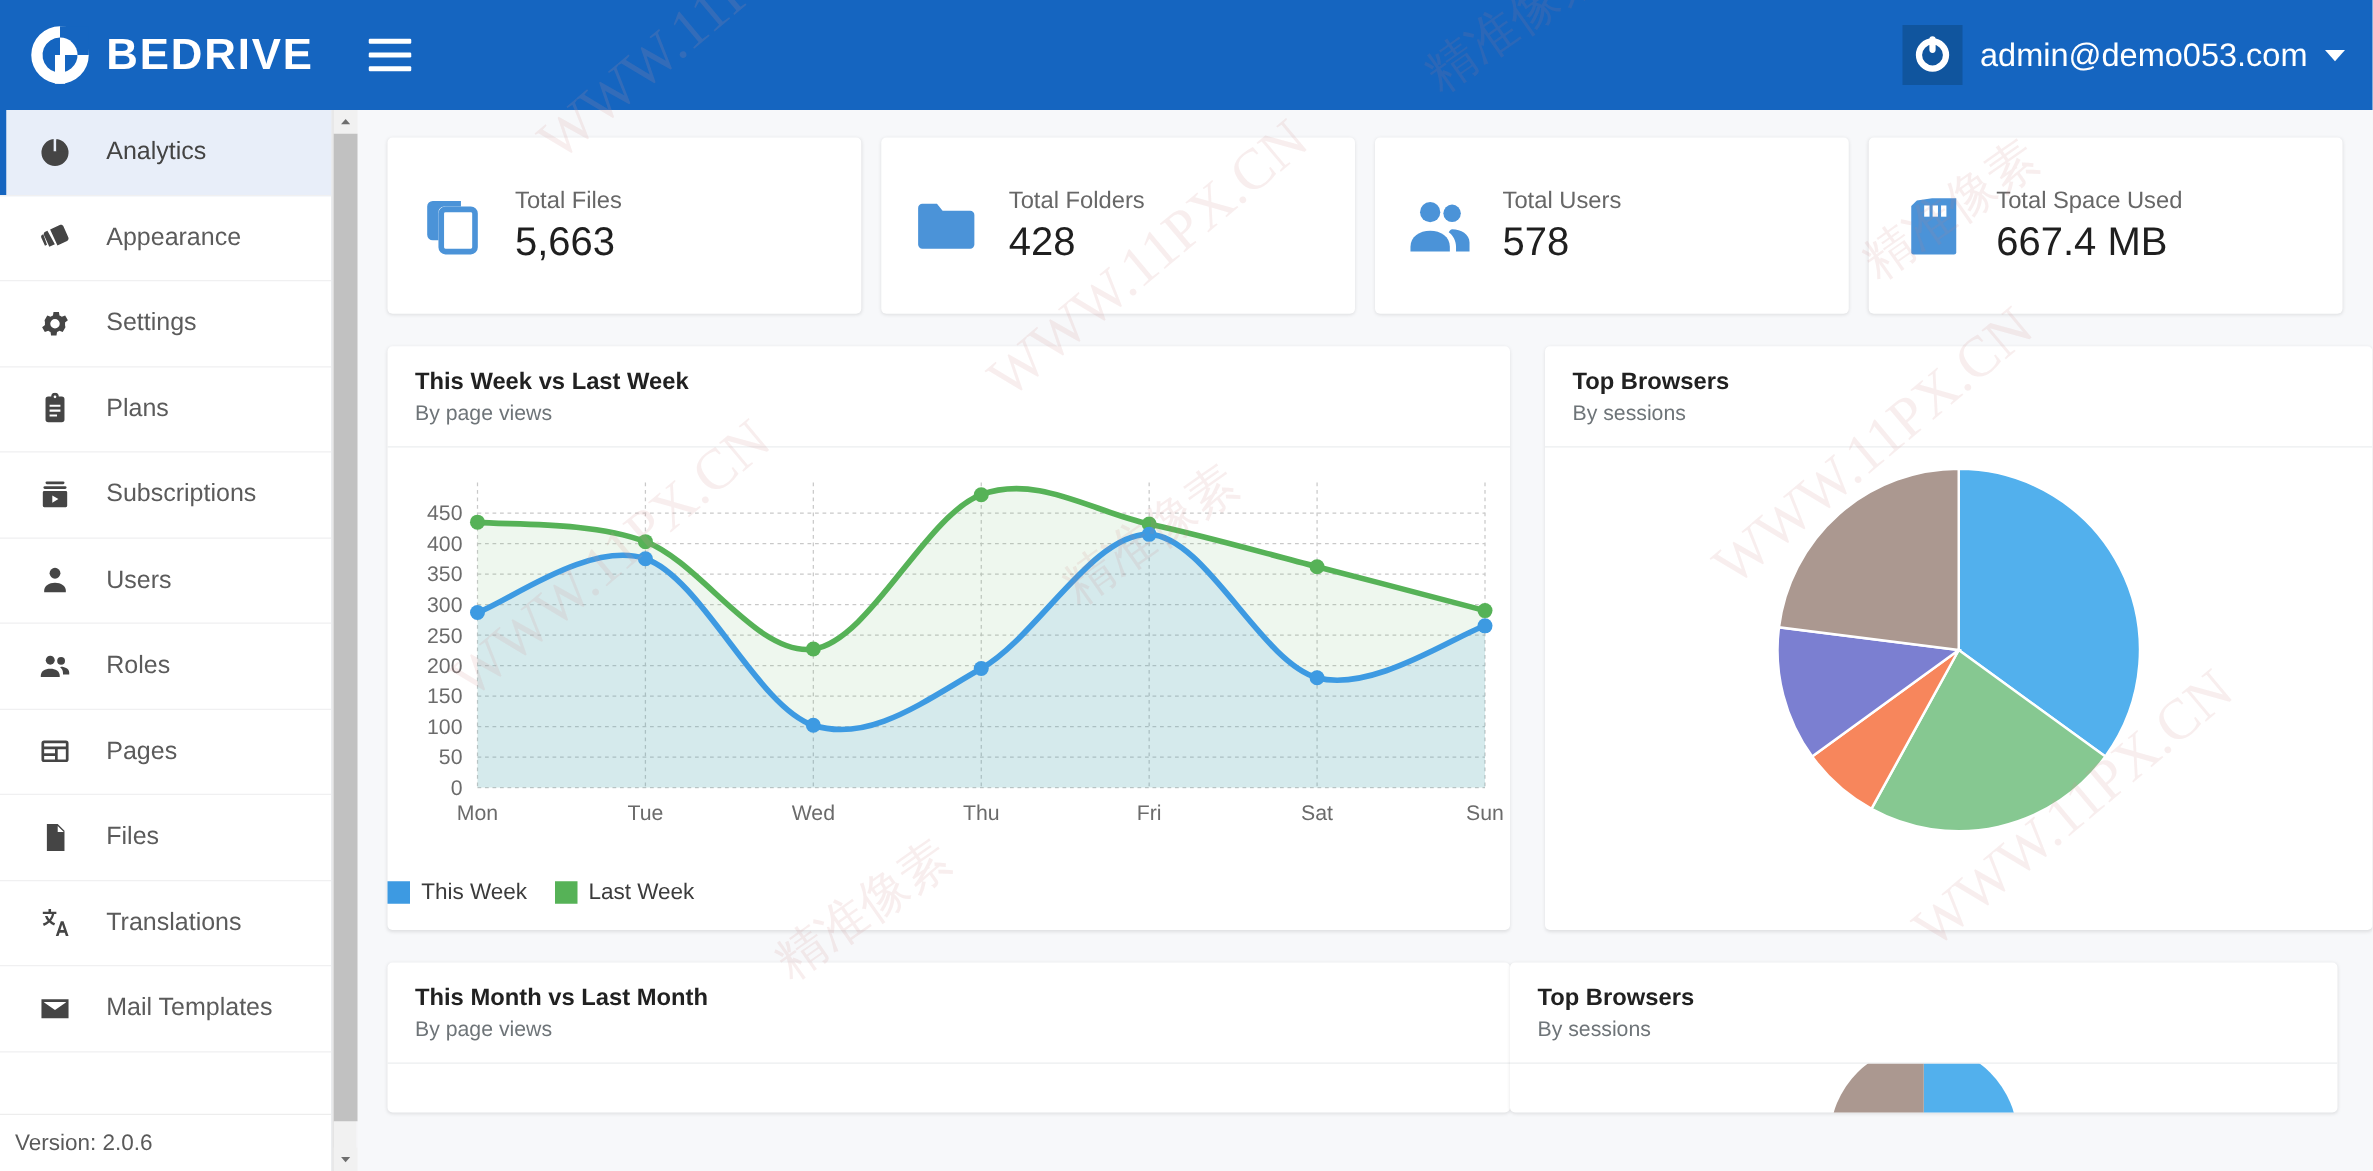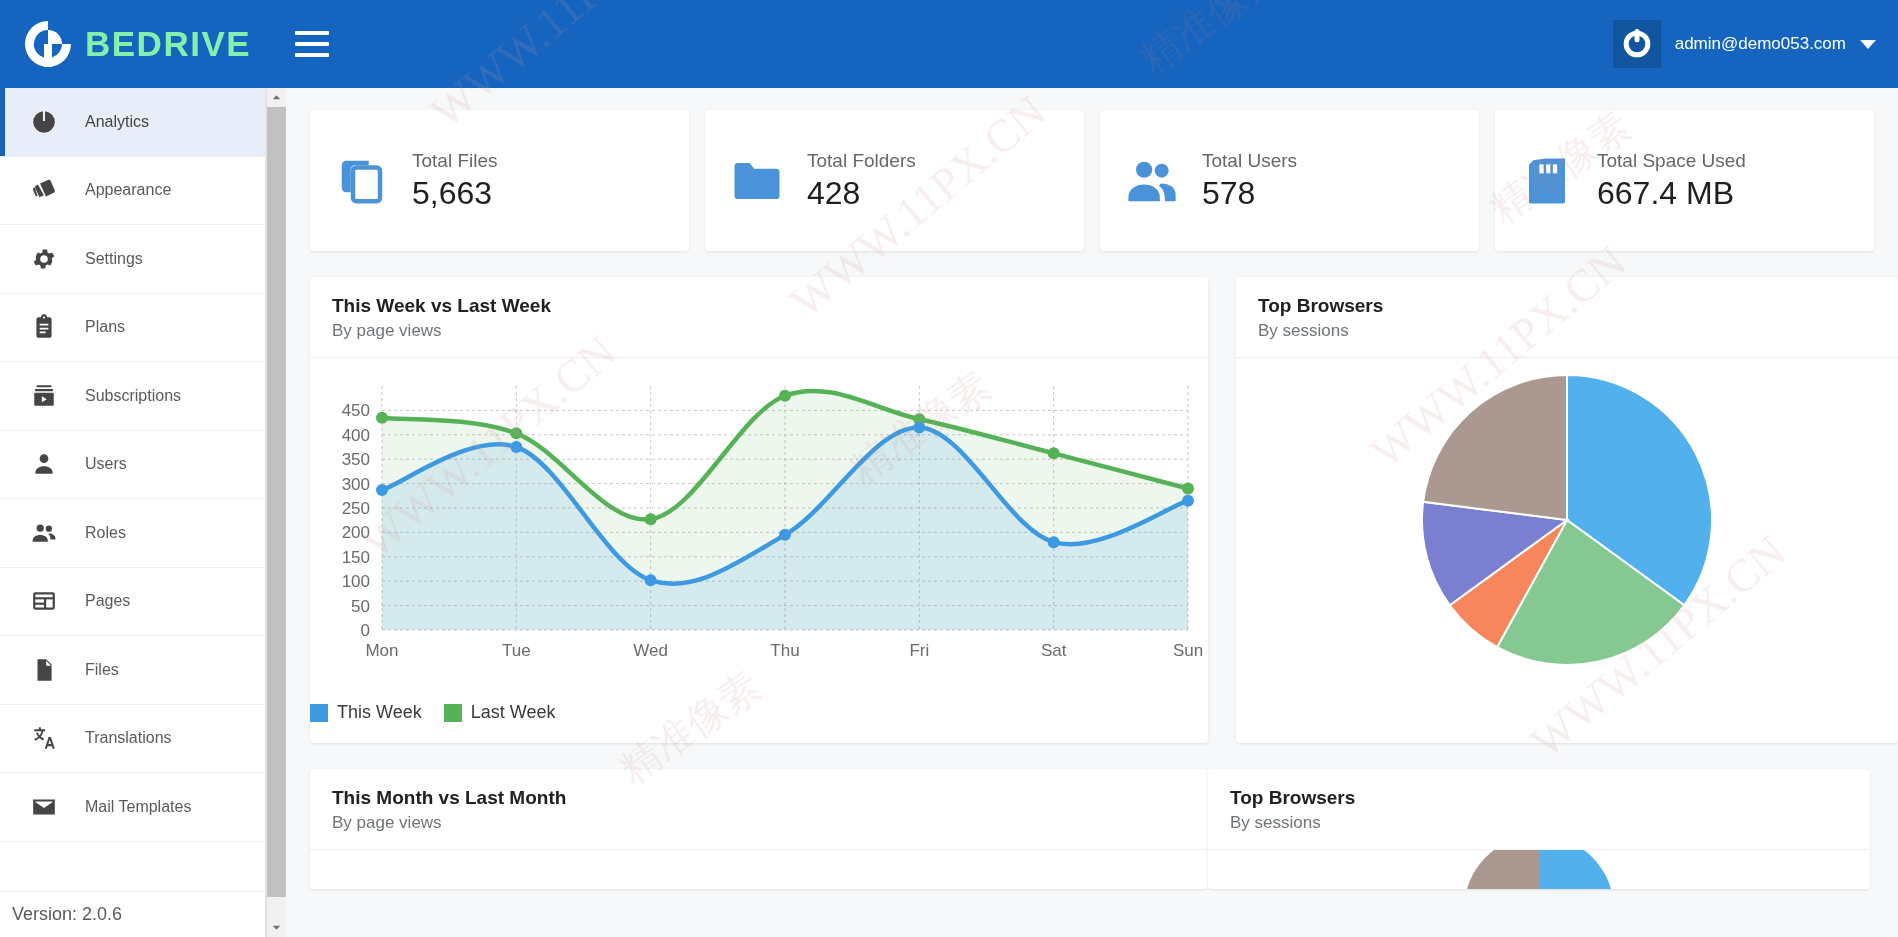--- a/index.html
+++ b/index.html
@@ -13,38 +13,38 @@
   .topbar {
     position: absolute; top: 0; left: 0;
     width: 1898px; height: 88px;
     background: #1565c0;
     display: flex; align-items: center;
     z-index: 40;
   }
   .logo-wrap { display: flex; align-items: center; margin-left: 22px; }
   .logo-mark { width: 52px; height: 52px; flex: 0 0 52px; }
   .logo-text {
-    color: #86efac; font-size: 35px; font-weight: 700;
+    color: #ffffff; font-size: 35px; font-weight: 700;
     letter-spacing: 1.5px; margin-left: 11px;
   }
   .hamburger {
     margin-left: 44px; width: 34px; height: 26px;
     display: flex; flex-direction: column; justify-content: space-between;
     cursor: pointer;
   }
   .hamburger span { display: block; height: 4px; background: #fff; border-radius: 1px; }
   .topbar-right {
     margin-left: auto; margin-right: 22px;
     display: flex; align-items: center; gap: 14px;
   }
   .avatar {
     width: 48px; height: 48px; background: #10559e;
     display: flex; align-items: center; justify-content: center;
   }
-  .user-email { color: #fff; font-size: 17px; }
+  .user-email { color: #fff; font-size: 26px; }
   .caret-down {
     width: 0; height: 0;
     border-left: 8px solid transparent; border-right: 8px solid transparent;
     border-top: 9px solid #ffffff; cursor: pointer;
   }
   
   .sidebar {
     position: absolute; top: 88px; left: 0;
     width: 266px; height: 849px;
     background: #ffffff;
@@ -63,21 +63,21 @@
   .nav-item.active::before {
     content: ""; position: absolute; left: 0; top: 0;
     width: 5px; height: 100%; background: #1565c0;
   }
   .nav-icon {
     width: 28px; height: 28px; flex: 0 0 28px;
     display: flex; align-items: center; justify-content: center;
     color: #4a4a4a;
   }
   .nav-label {
-    margin-left: 27px; font-size: 16px; color: #5b5b5b;
+    margin-left: 27px; font-size: 20px; color: #5b5b5b;
   }
   .nav-item.active .nav-label { color: #444; }
   .sidebar-footer {
     position: absolute; bottom: 0; left: 0; width: 100%;
     height: 46px; display: flex; align-items: center;
     padding-left: 12px; border-top: 1px solid #ededed;
     background: #fff;
   }
   .version-text { font-size: 18px; color: #5a5a5a; }
   

